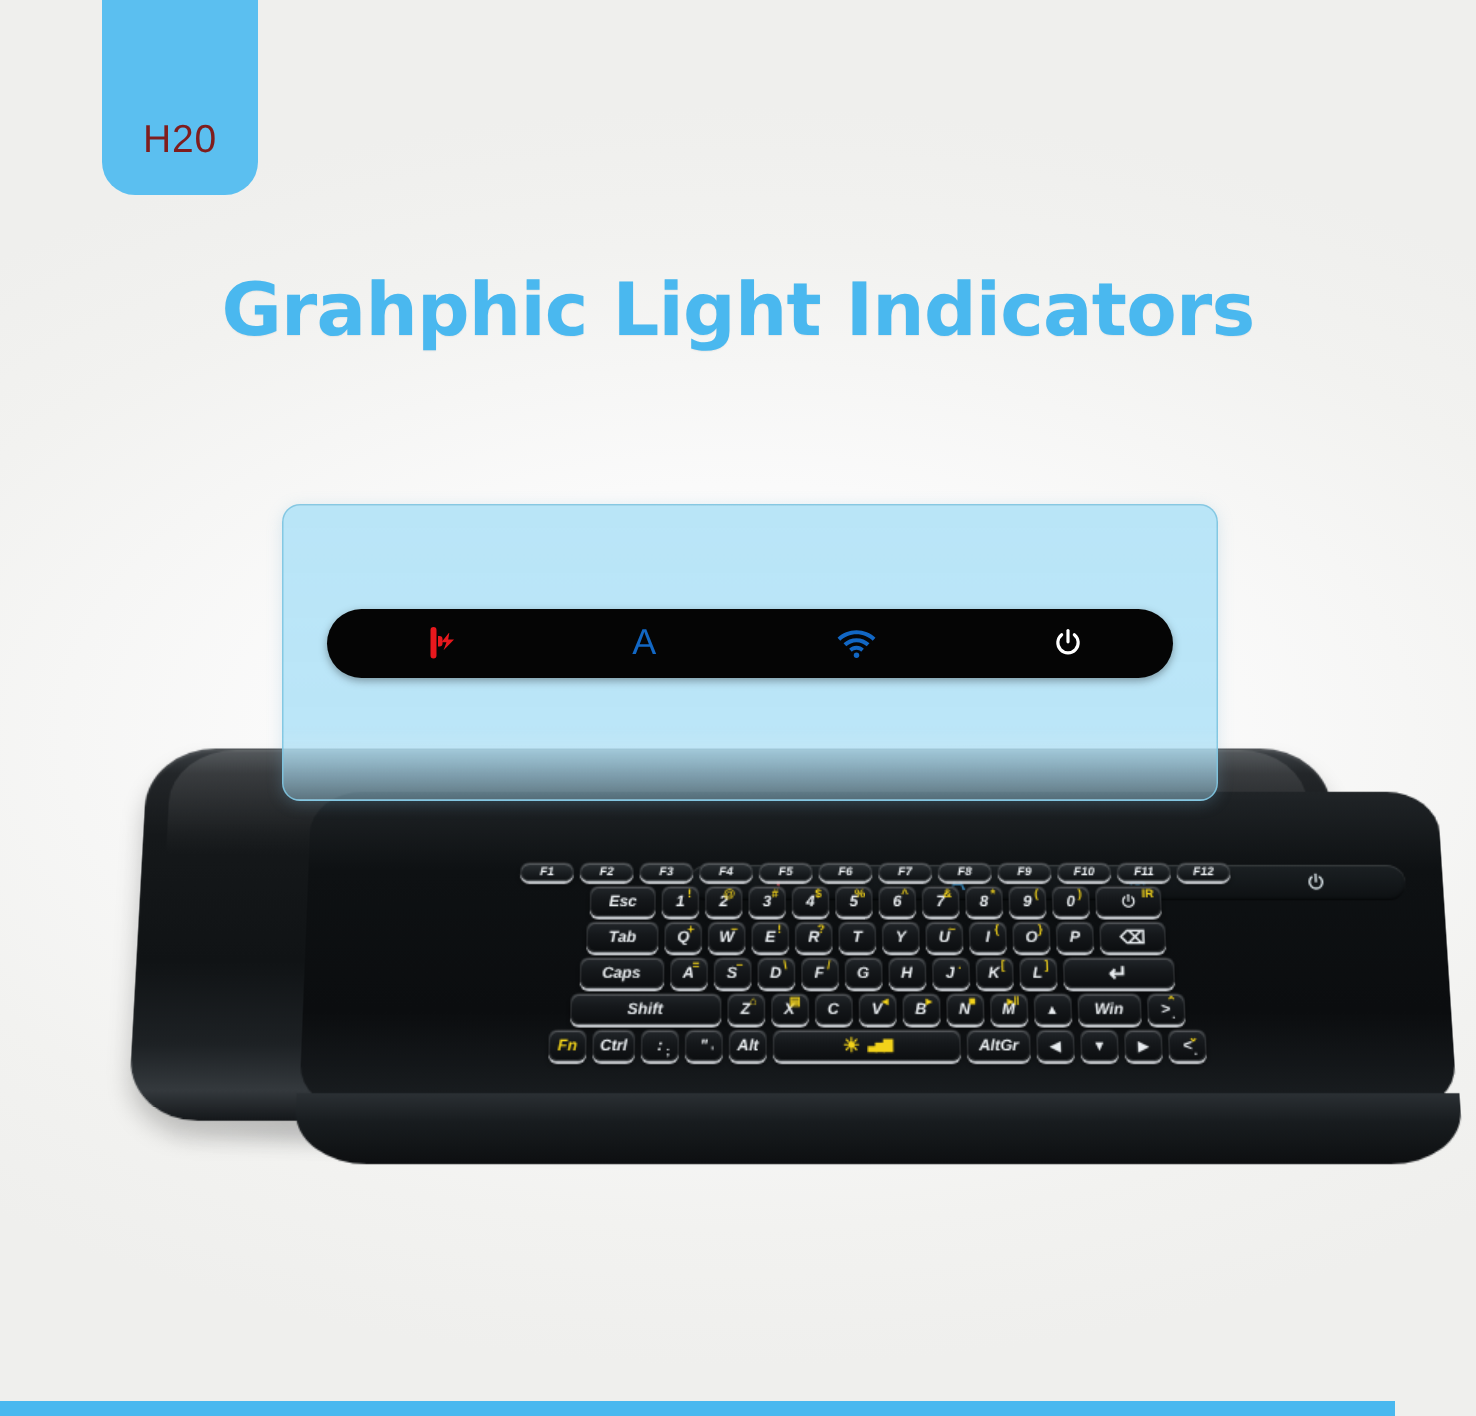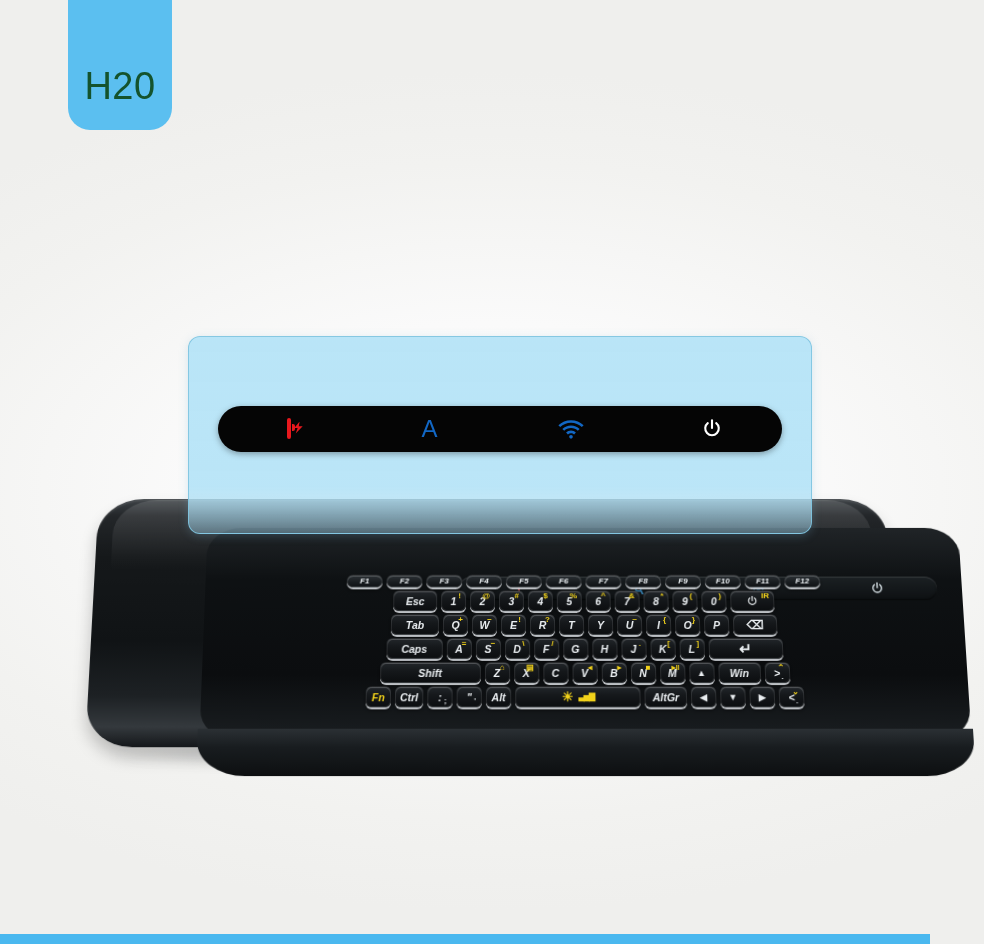--- a/index.html
+++ b/index.html
@@ -15,21 +15,21 @@
   }
 
   
   .badge{
     position:absolute;left:68px;top:-14px;width:104px;height:144px;
     border-radius:0 0 22px 22px;
     display:flex;align-items:flex-end;justify-content:center;
     padding-bottom:22px;box-sizing:border-box;
   }
   .badge-text{
-    color:#14532d;font-size:38px;font-weight:300;letter-spacing:0.5px;
+    color:#7f1d1d;font-size:26px;font-weight:300;letter-spacing:0.5px;
     font-family:"Liberation Sans", sans-serif;
   }
 
   
   .title{
     position:absolute;top:178px;left:0;width:984px;text-align:center;
     font-size:49px;font-weight:700;letter-spacing:-0.5px;
     font-family:"DejaVu Sans", sans-serif;
     text-shadow:0 1px 1px rgba(0,0,0,0.06);
   }
@@ -161,20 +161,21 @@
 </style>
 </head>
 <body>
 
 <div class="page">
 
   <div class="badge" style="background: rgb(91, 191, 240);">
     <span class="badge-text">H20</span>
   </div>
 
+  <div class="title" style="color: rgb(74, 184, 239);">Grahphic Light Indicators</div>
 
   <div class="kb-wrap">
     <div class="kb-shadow"></div>
     <div class="kb-body">
       <div class="kb-face">
         <div class="kb-strip" id="kb-strip">
             <div class="ind">
               <span class="batt small" style="color: rgb(212, 86, 94);"><span class="shell"><span class="bolt"></span></span><span class="tip"></span></span>
             </div>
             <div class="ind">

